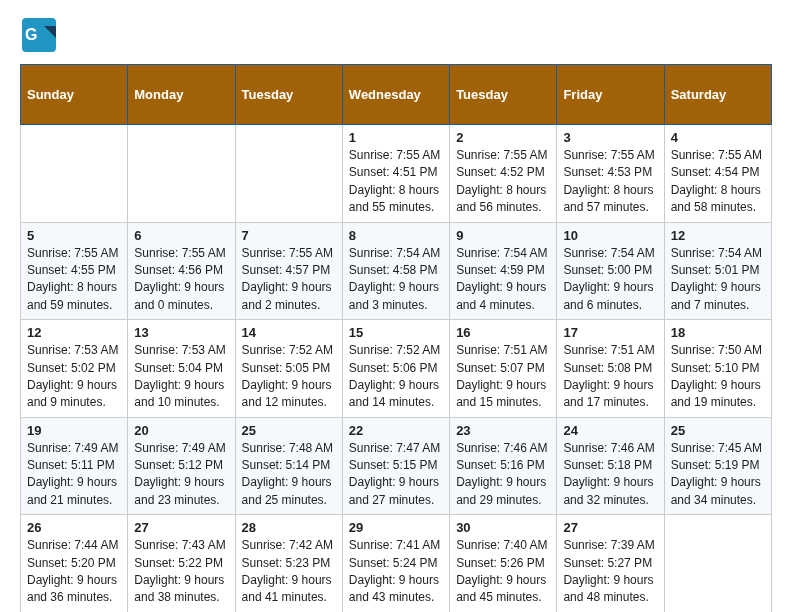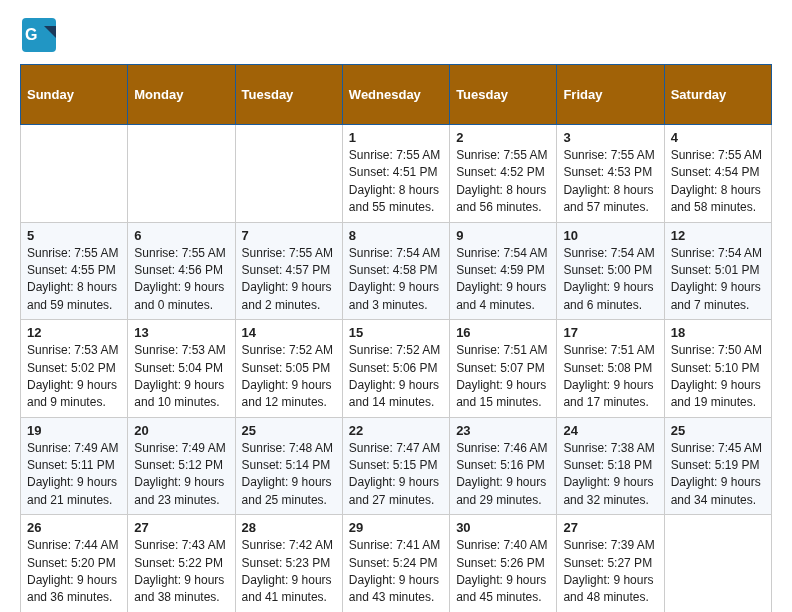--- a/index.html
+++ b/index.html
@@ -284,21 +284,21 @@
           </td>
           <td>
             <span class="day-num">23</span>
             <div class="day-info">Sunrise: 7:46 AM
 Sunset: 5:16 PM
 Daylight: 9 hours
 and 29 minutes.</div>
           </td>
           <td>
             <span class="day-num">24</span>
-            <div class="day-info">Sunrise: 7:38 AM
+            <div class="day-info">Sunrise: 7:46 AM
 Sunset: 5:18 PM
 Daylight: 9 hours
 and 32 minutes.</div>
           </td>
           <td>
             <span class="day-num">25</span>
             <div class="day-info">Sunrise: 7:45 AM
 Sunset: 5:19 PM
 Daylight: 9 hours
 and 34 minutes.</div>

